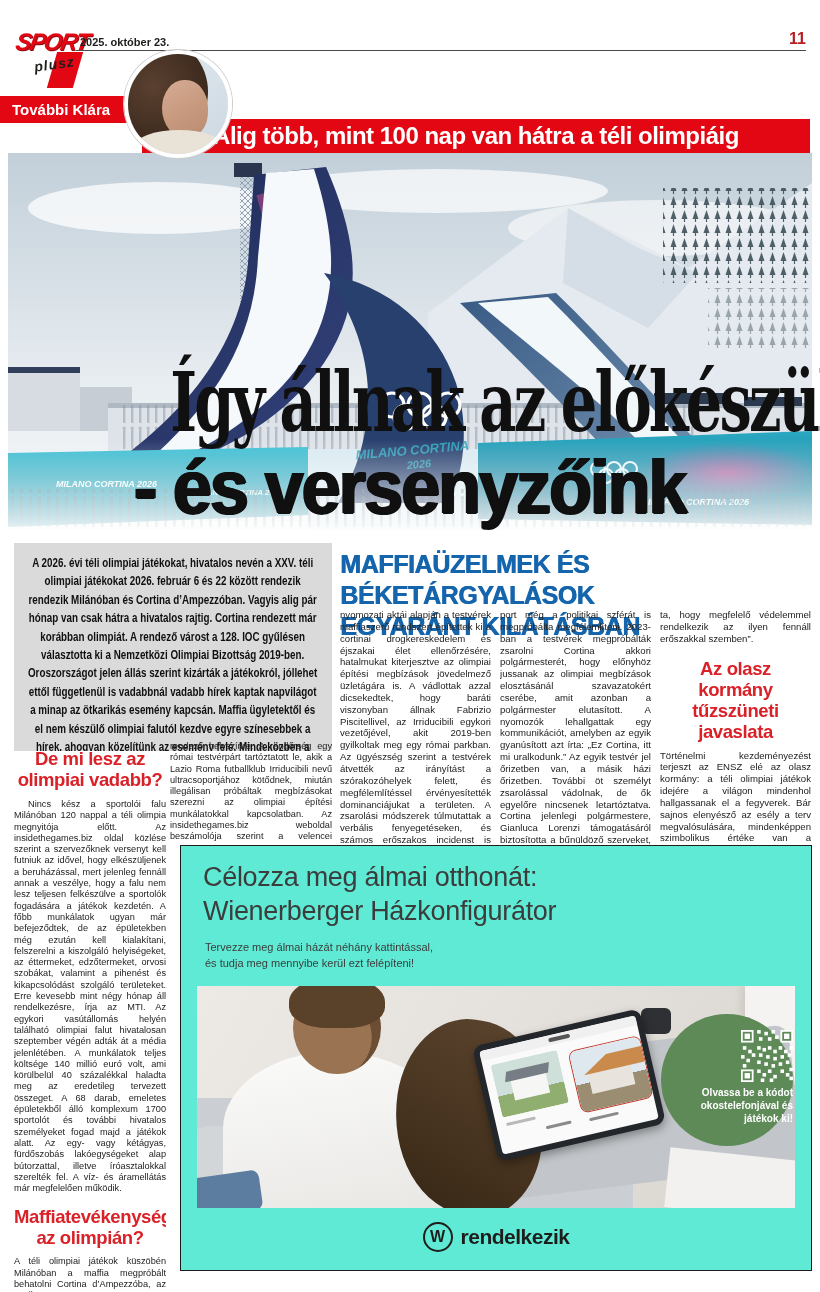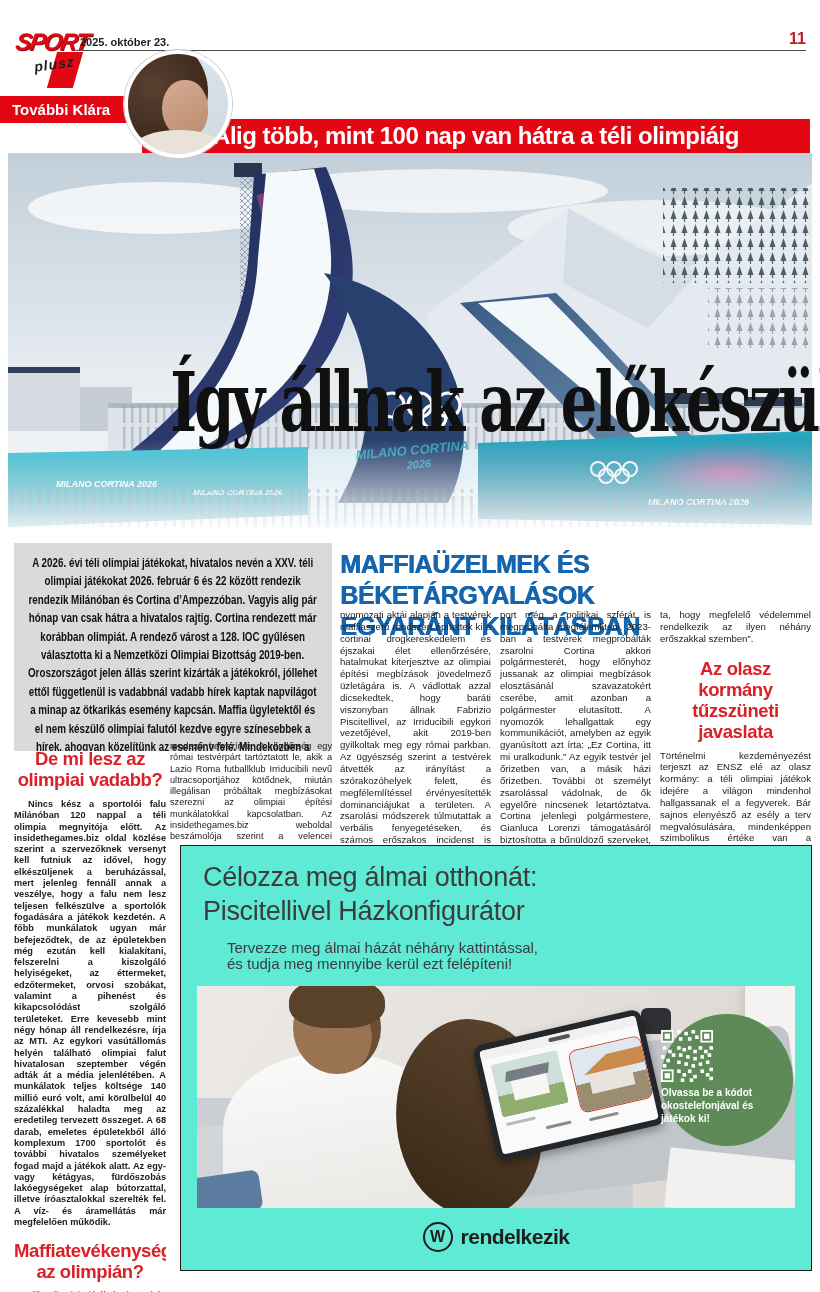--- a/index.html
+++ b/index.html
@@ -35,29 +35,29 @@
   
   .leadbox{background:#dadada;padding:11px 12px;overflow:hidden;}
   .lead-text{width:376px;transform:scaleX(.78);transform-origin:0 0;
     font-weight:700;font-size:12.6px;line-height:18.4px;text-align:center;color:#101010;}
   
   .blue-head{color:#1565ad;font-weight:700;font-size:25px;line-height:31px;letter-spacing:-0.4px;
     text-shadow:.7px 0 #1565ad;}
   .red-head{color:#da2128;font-weight:700;font-size:18.5px;line-height:21px;text-align:center;letter-spacing:-0.4px;}
   .body-col{font-size:9.6px;line-height:11.85px;text-align:justify;color:#222;}
   .body-col-sm{font-size:9.2px;line-height:11.3px;text-align:justify;color:#222;}
-  .indent{text-indent:14px;font-weight:bold;}
+  .indent{text-indent:14px;}
   .cont-bar{background:#d5d5d5;font-weight:700;font-style:italic;font-size:10.5px;line-height:20px;
     text-align:center;color:#111;}
   
   .adbox{background:#5eead4;border:1.3px solid #1d1d1b;}
   .ad-title{font-size:27px;line-height:34px;color:#3c3c3c;font-weight:400;letter-spacing:-0.3px;}
-  .ad-sub{font-size:15px;line-height:15.5px;color:#3c3c3c;margin-left:22px;}
+  .ad-sub{font-size:11px;line-height:15.5px;color:#3c3c3c;}
   .ad-photo{background:linear-gradient(120deg,#edeae6 0%,#e3dfda 55%,#d8d4ce 100%);overflow:hidden;}
-  .green-circle{border-radius:50%;background:#5d8a57;color:#fff;text-align:left;}
+  .green-circle{border-radius:50%;background:#5d8a57;color:#fff;text-align:right;}
   .qr-text{font-size:10px;line-height:13px;font-weight:700;color:#fff;}
   .logo-row{display:flex;align-items:center;justify-content:center;gap:8px;}
   .w-circle{width:26px;height:26px;border:2px solid #1d1d1b;border-radius:50%;display:flex;
     align-items:center;justify-content:center;font-weight:700;font-size:16px;color:#1d1d1b;}
   .w-name{font-weight:700;font-size:21px;color:#1d1d1b;letter-spacing:-0.5px;}
   
   .couch{background:#cbced2;border-radius:18px;}
   .pillow{background:#c2c6ca;border-radius:14px;}
   .man-shirt{background:linear-gradient(170deg,#fbfbfa,#e8e7e4);border-radius:48% 52% 0 0;}
   .man-head{background:radial-gradient(circle at 42% 60%,#9a7452 0 55%,#6d4e33 56% 100%);border-radius:50%;}
@@ -204,53 +204,56 @@
 
       <rect x="0" y="336" width="804" height="41" fill="url(#crowdD)" opacity="0.45"></rect>
 
       <rect x="0" y="286" width="804" height="91" fill="url(#fade)"></rect>
     </svg>
   </div>
 
   <div class="abs hcenter" style="left:0;top:360px;z-index:6">
     <h1 class="headline1" style="margin:0">Így állnak az előkészületek</h1>
   </div>
+  <div class="abs hcenter" style="left:0;top:448px;z-index:6">
+    <h1 class="headline2" style="margin:0">- és versenyzőink</h1>
+  </div>
 
   <div class="abs leadbox" style="left:14px;top:543px;width:294px;height:186px">
     <div class="lead-text">A 2026. évi téli olimpiai játékokat, hivatalos nevén a XXV. téli olimpiai játékokat 2026. február 6 és 22 között rendezik rendezik Milánóban és Cortina d’Ampezzóban. Vagyis alig pár hónap van csak hátra a hivatalos rajtig. Cortina rendezett már korábban olimpiát.  A rendező várost a 128. IOC gyűlésen választotta ki a Nemzetközi Olimpiai Bizottság 2019-ben. Oroszországot jelen állás szerint kizárták a játékokról, jóllehet ettől függetlenül is vadabbnál vadabb hírek kaptak napvilágot a minap az ötkarikás esemény kapcsán. Maffia ügyletektől és el nem készülő olimpiai falutól kezdve egyre színesebbek a hírek, ahogyan közelítünk az esemény felé. Mindeközben a kvalifikációs viadalok is élesednek…</div>
   </div>
 
   <div class="abs blue-head" style="left:340px;top:549px;width:472px">
     <div>MAFFIAÜZELMEK ÉS BÉKETÁRGYALÁSOK</div>
     <div>EGYARÁNT KILÁTÁSBAN</div>
   </div>
 
   <div class="abs body-col" style="left:340px;top:609px;width:151px;height:252px;overflow:hidden">nyomozati aktái alapján a testvérek maffiaszerű rendszert építettek ki a cortinai drogkereskedelem és éjszakai élet ellenőrzésére, hatalmukat kiterjesztve az olimpiai építési megbízások jövedelmező üzletágára is. A vádlottak azzal dicsekedtek, hogy baráti viszonyban állnak Fabrizio Piscitellivel, az Irriducibili egykori vezetőjével, akit 2019-ben gyilkoltak meg egy római parkban. Az ügyészség szerint a testvérek átvették az irányítást a szórakozóhelyek felett, és megfélemlítéssel érvényesítették dominanciájukat a területen. A zsarolási módszerek túlmutattak a verbális fenyegetéseken, és számos erőszakos incidenst is magukban foglaltak, beleértve verekedéseket és fegyveres fenyegetéseket. A cso-</div>
   <div class="abs body-col" style="left:500px;top:609px;width:151px;height:252px;overflow:hidden">port még a politikai szférát is megpróbálta megfélemlíteni. 2023-ban a testvérek megpróbálták zsarolni Cortina akkori polgármesterét, hogy előnyhöz jussanak az olimpiai megbízások elosztásánál szavazatokért cserébe, amit azonban a polgármester elutasított. A nyomozók lehallgattak egy kommunikációt, amelyben az egyik gyanúsított azt írta: „Ez Cortina, itt mi uralkodunk.” Az egyik testvér jel őrizetben van, a másik házi őrizetben. További öt személyt zsarolással vádolnak, de ők egyelőre nincsenek letartóztatva. Cortina jelenlegi polgármestere, Gianluca Lorenzi támogatásáról biztosította a bűnüldöző szerveket, és hangsúlyozta, hogy „Cortina reagált, egységet mutatott, és bebizonyítot-</div>
 
   <div class="abs" style="left:660px;top:609px;width:151px;height:252px;overflow:hidden">
-    <div class="body-col">ta, hogy megfelelő védelemmel rendelkezik az ilyen néhány erőszakkal szemben”.</div>
+    <div class="body-col">ta, hogy megfelelő védelemmel rendelkezik az ilyen fennáll erőszakkal szemben”.</div>
     <h2 class="red-head" style="margin:13px 11px 8px">Az olasz kormány tűzszüneti javaslata</h2>
     <div class="body-col">Történelmi kezdeményezést terjeszt az ENSZ elé az olasz kormány: a téli olimpiai játékok idejére a világon mindenhol hallgassanak el a fegyverek. Bár sajnos elenyésző az esély a terv megvalósulására, mindenképpen szimbolikus értéke van a javaslatnak. Az elmúlt időszak világpolitikai konfliktusai, jelenleg is</div>
     <div class="cont-bar" style="margin-top:9px">FOLYTATÁS A 12. OLDALON</div>
   </div>
 
   <div class="abs" style="left:14px;top:748px;width:152px;height:544px;overflow:hidden">
     <h2 class="red-head" style="margin:0 0 9px">De mi lesz az olimpiai vadabb?</h2>
     <div class="body-col-sm indent">Nincs kész a sportolói falu Milánóban 120 nappal a téli olimpia megnyitója előtt. Az insidethegames.biz oldal közlése szerint a szervezőknek versenyt kell futniuk az idővel, hogy elkészüljenek a beruházással, mert jelenleg fennáll annak a veszélye, hogy a falu nem lesz teljesen felkészülve a sportolók fogadására a játékok kezdetén. A főbb munkálatok ugyan már befejeződtek, de az épületekben még ezután kell kialakítani, felszerelni a kiszolgáló helyiségeket, az éttermeket, edzőtermeket, orvosi szobákat, valamint a pihenést és kikapcsolódást szolgáló területeket. Erre kevesebb mint négy hónap áll rendelkezésre, írja az MTI. Az egykori vasútállomás helyén található olimpiai falut hivatalosan szeptember végén adták át a média jelenlétében. A munkálatok teljes költsége 140 millió euró volt, ami körülbelül 40 százalékkal haladta meg az eredetileg tervezett összeget. A 68 darab, emeletes épületekből álló komplexum 1700 sportolót és további hivatalos személyeket fogad majd a játékok alatt. Az egy- vagy kétágyas, fürdőszobás lakóegységeket alap bútorzattal, illetve íróasztalokkal szerelték fel. A víz- és áramellátás már megfelelően működik.</div>
     <h2 class="red-head" style="margin:12px 0 8px">Maffiatevékenység az olimpián?</h2>
     <div class="body-col-sm">A téli olimpiai játékok küszöbén Milánóban a maffia megpróbált behatolni Cortina d’Ampezzóba, az egyik</div>
   </div>
 
   <div class="abs body-col-sm" style="left:170px;top:741px;width:162px;height:100px;overflow:hidden">rendező helyszínre. A rendőrség egy római testvérpárt tartóztatott le, akik a Lazio Roma futballklub Irriducibili nevű ultracsoportjához kötődnek, miután illegálisan próbáltak megbízásokat szerezni az olimpiai építési munkálatokkal kapcsolatban. Az insidethegames.biz weboldal beszámolója szerint a velencei ügyészség</div>
 
   <div class="abs adbox" style="left:180px;top:845px;width:630px;height:424px">
     <div class="abs ad-title" style="left:22px;top:14px">
       <div>Célozza meg álmai otthonát:</div>
-      <div>Piscitellivel Házkonfigurátor</div>
+      <div>Wienerberger Házkonfigurátor</div>
     </div>
     <div class="abs ad-sub" style="left:24px;top:94px">
       <div>Tervezze meg álmai házát néhány kattintással,</div>
       <div>és tudja meg mennyibe kerül ezt felépíteni!</div>
     </div>
 
     <div class="abs ad-photo" style="left:16px;top:140px;width:598px;height:222px">
 
       <div class="abs" style="left:548px;top:0;width:50px;height:180px;background:#f4f3f1;box-shadow:-4px 0 8px rgba(0,0,0,.08)"></div>
       <div class="abs" style="left:500px;top:58px;width:48px;height:64px;background:#efeeec;border:6px solid #fbfaf9;border-right:none"></div>

